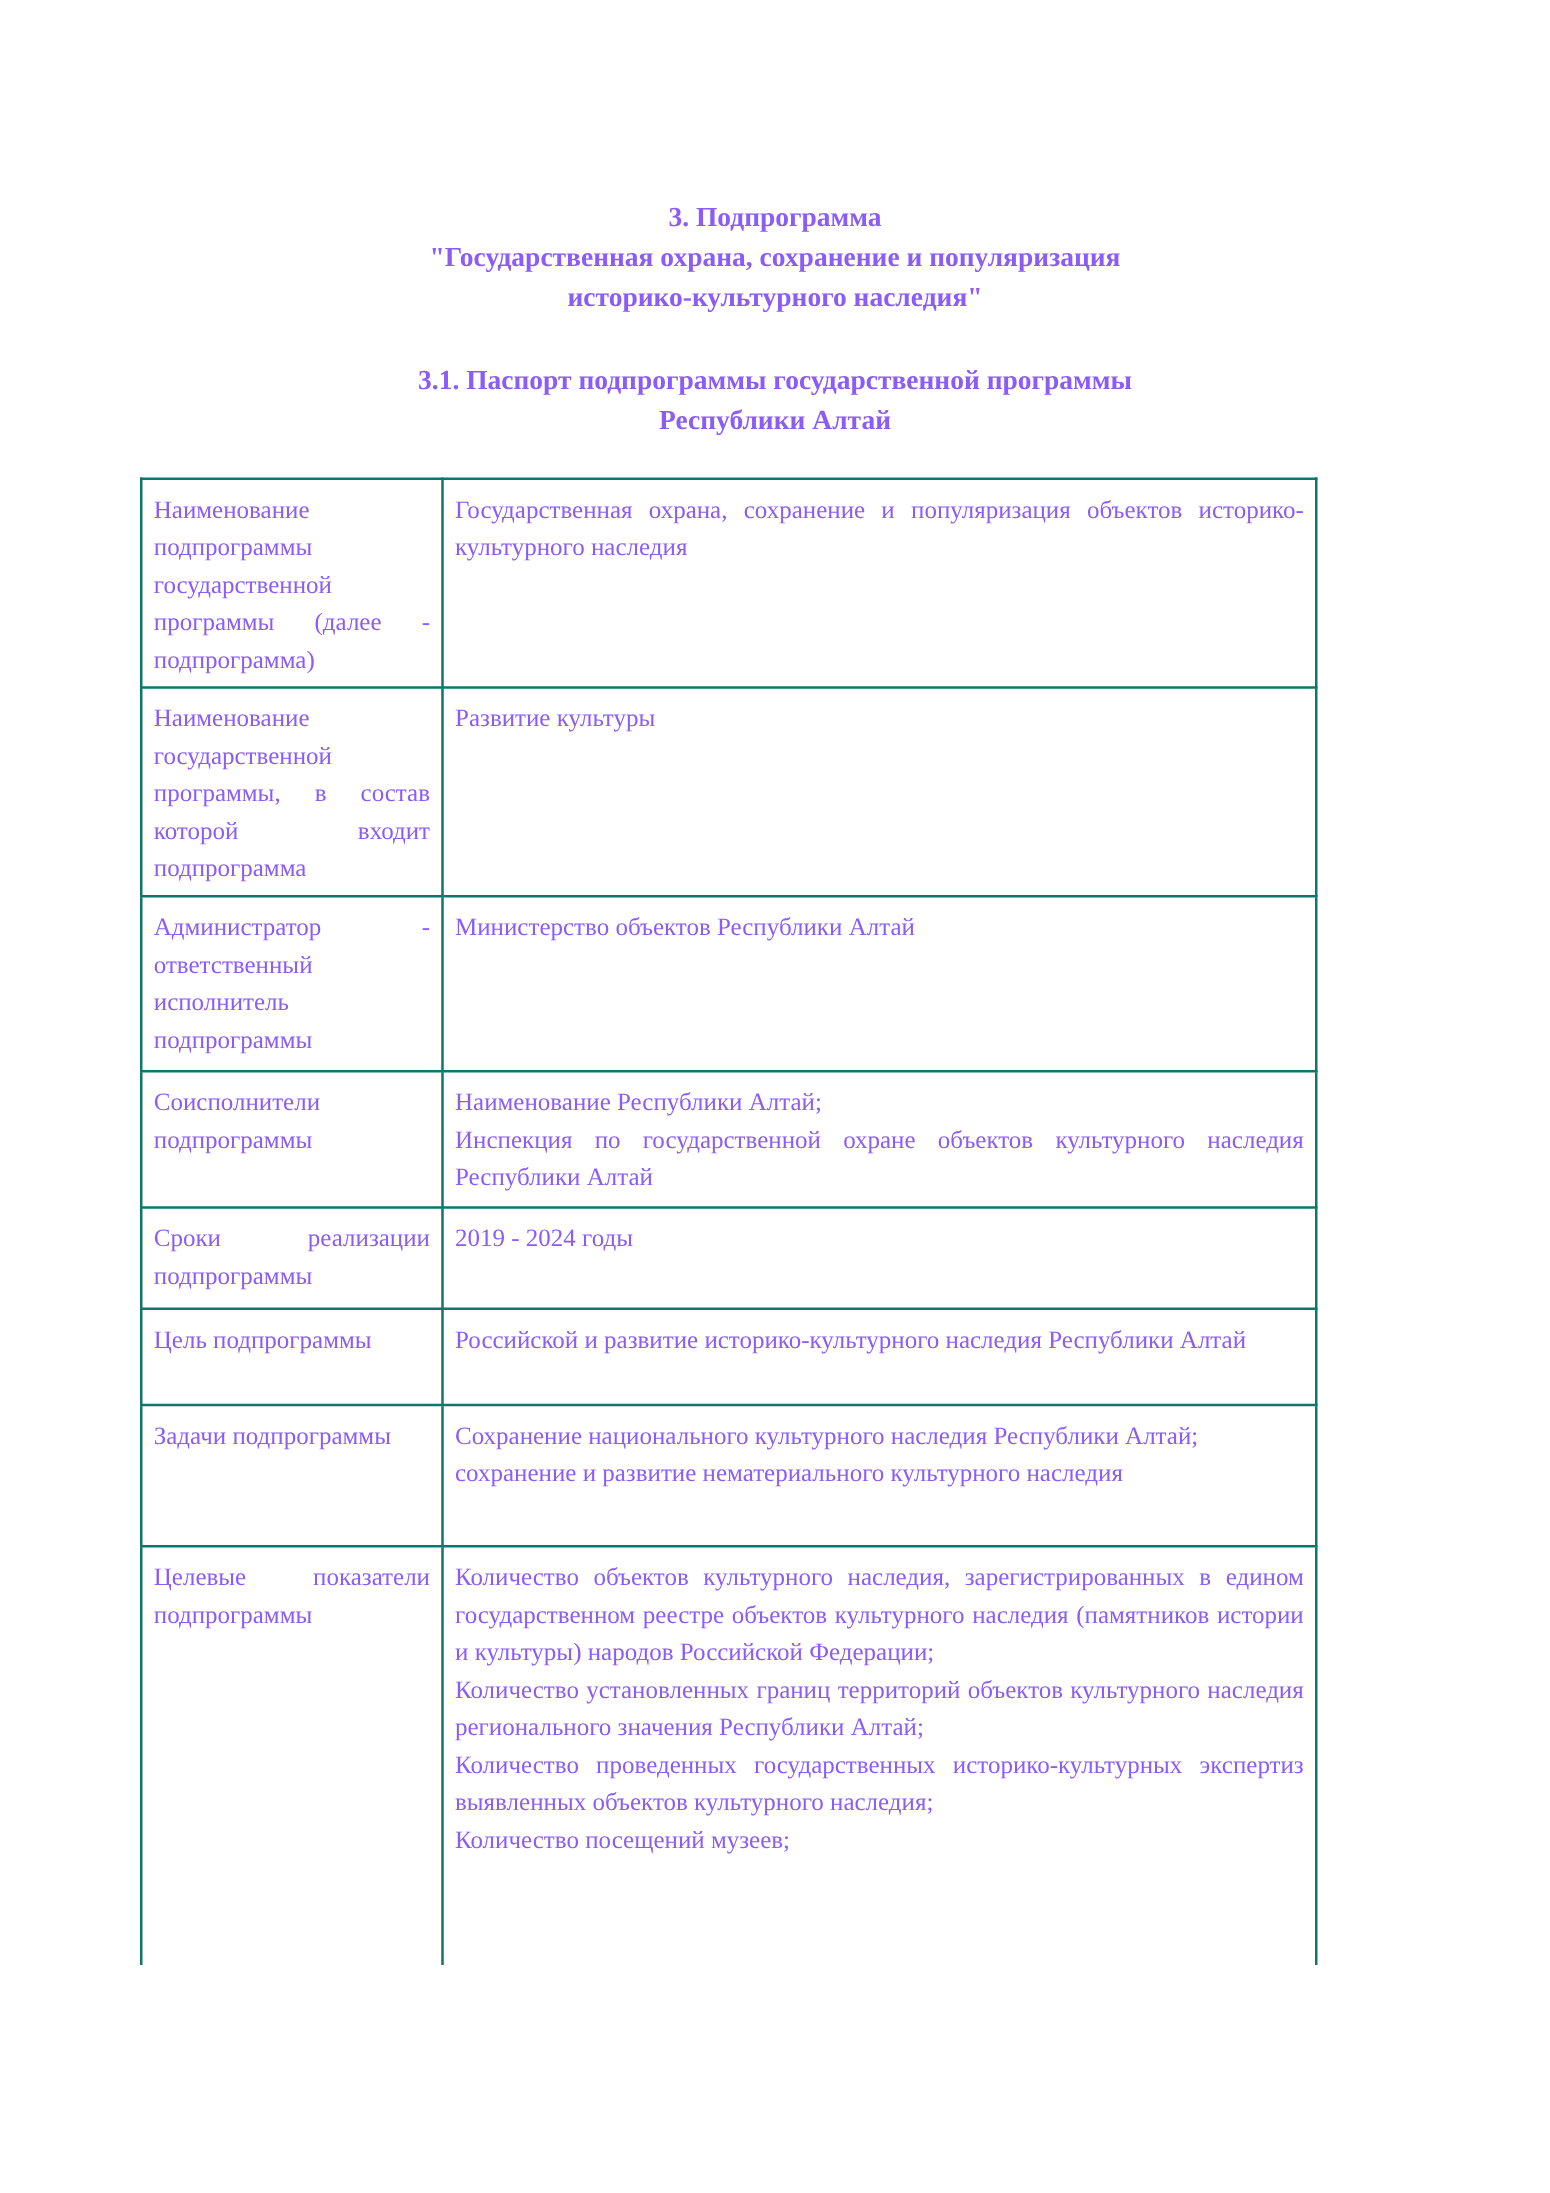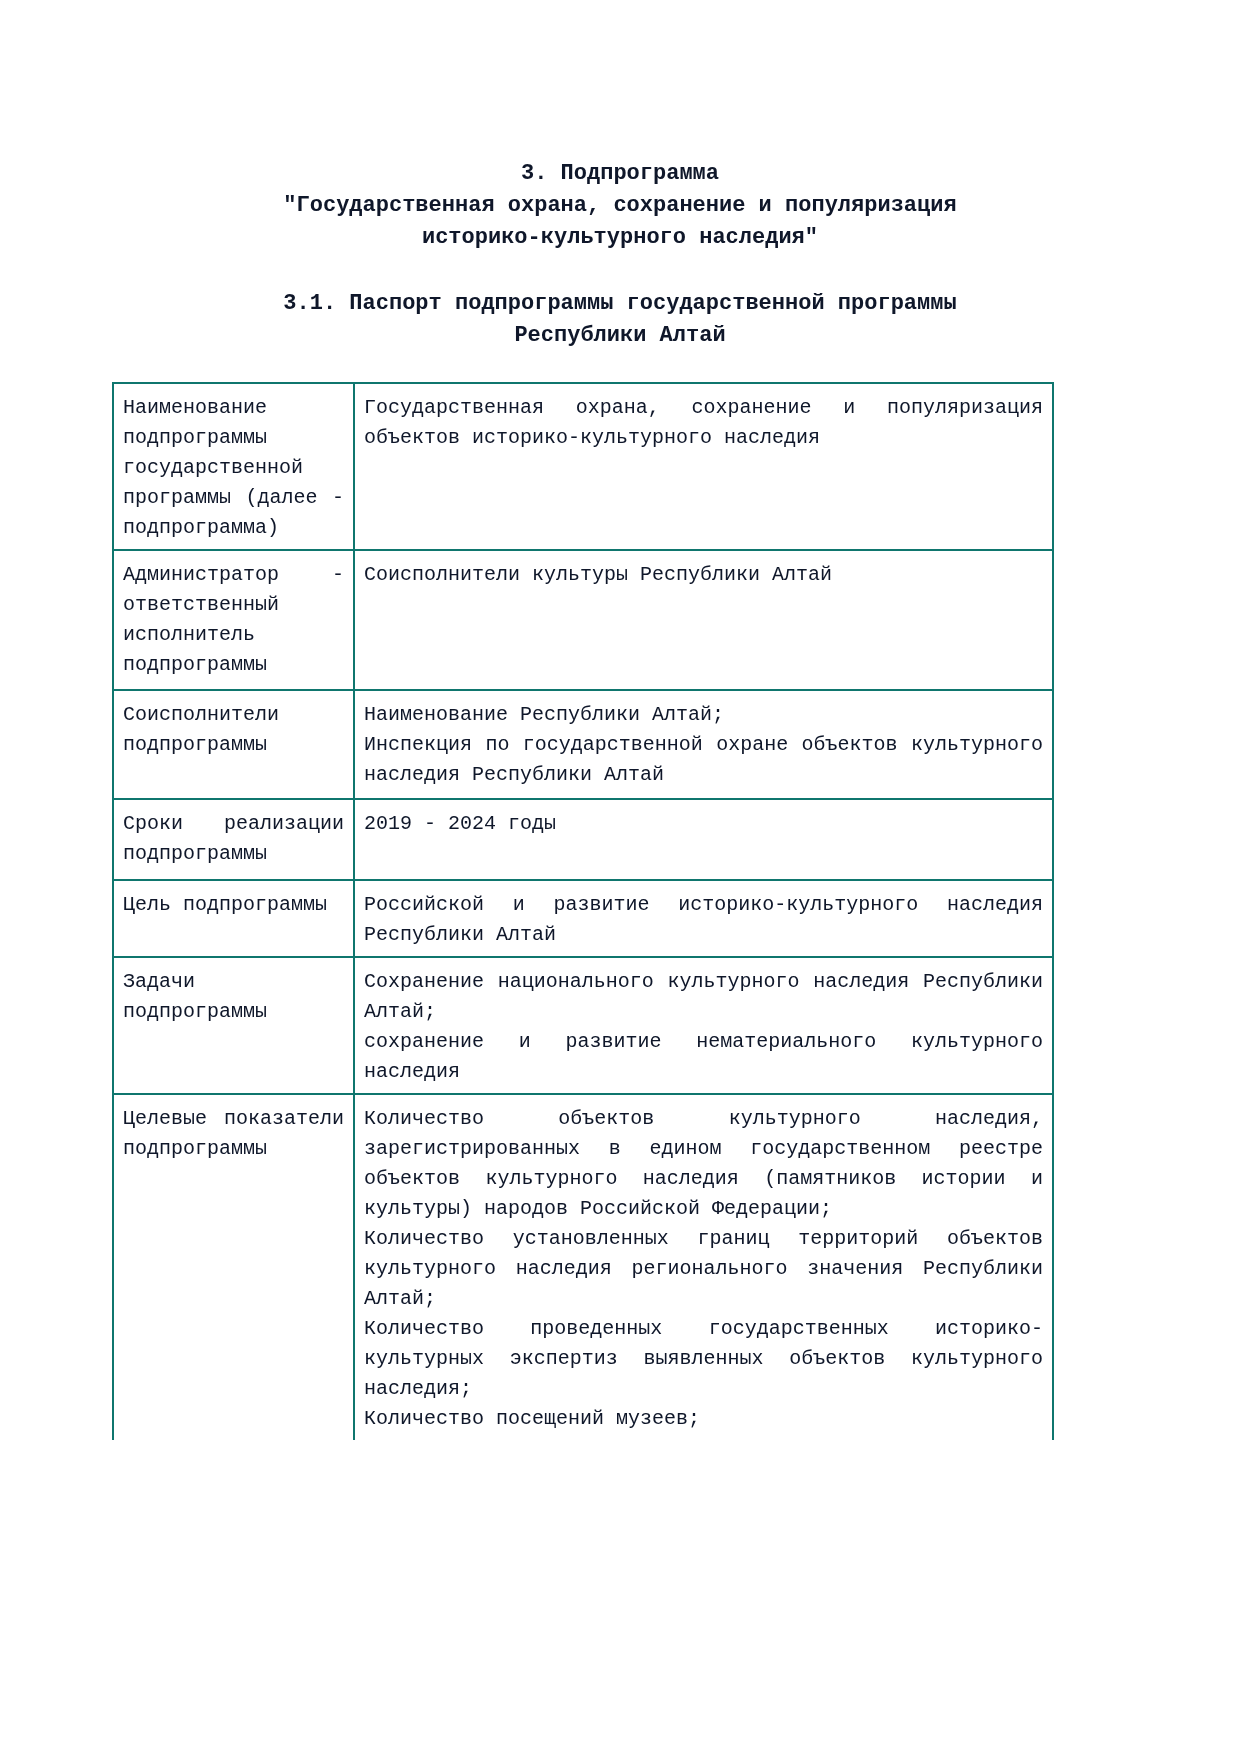--- a/index.html
+++ b/index.html
@@ -2,22 +2,22 @@
 <html lang="ru"><head>
 <meta charset="utf-8">
 <style>
   * { margin: 0; padding: 0; box-sizing: border-box; }
   html, body { background: #ffffff; }
   .page {
     position: relative;
     width: 1240px;
     height: 1716px;
     background: #ffffff;
-    color: #0f172a;
-    font-family: Liberation Mono, monospace;
+    color: #8b5cf6;
+    font-family: Liberation Serif, serif;
     overflow: hidden;
   }
   .content {
     padding-top: 158px;
   }
   .doc-title, .doc-subtitle {
     width: 940px;
     margin: 0 auto;
     text-align: center;
     font-weight: bold;
@@ -76,26 +76,34 @@
         </colgroup>
       <tbody>
         <tr class="r0">
           <td>
               <p>Наименование подпрограммы государственной программы (далее - подпрограмма)</p>
             </td>
           <td>
               <p>Государственная охрана, сохранение и популяризация объектов историко-культурного наследия</p>
             </td>
         </tr>
+        <tr class="r1">
+          <td>
+              <p>Наименование государственной программы, в состав которой входит подпрограмма</p>
+            </td>
+          <td>
+              <p>Развитие культуры</p>
+            </td>
+        </tr>
         <tr class="r2">
           <td>
               <p>Администратор - ответственный исполнитель подпрограммы</p>
             </td>
           <td>
-              <p>Соисполнители культуры Республики Алтай</p>
+              <p>Министерство объектов Республики Алтай</p>
             </td>
         </tr>
         <tr class="r3">
           <td>
               <p>Соисполнители подпрограммы</p>
             </td>
           <td>
             <p>Наименование Республики Алтай;</p>
             <p>Инспекция по государственной охране объектов культурного наследия Республики Алтай</p>
           </td>

